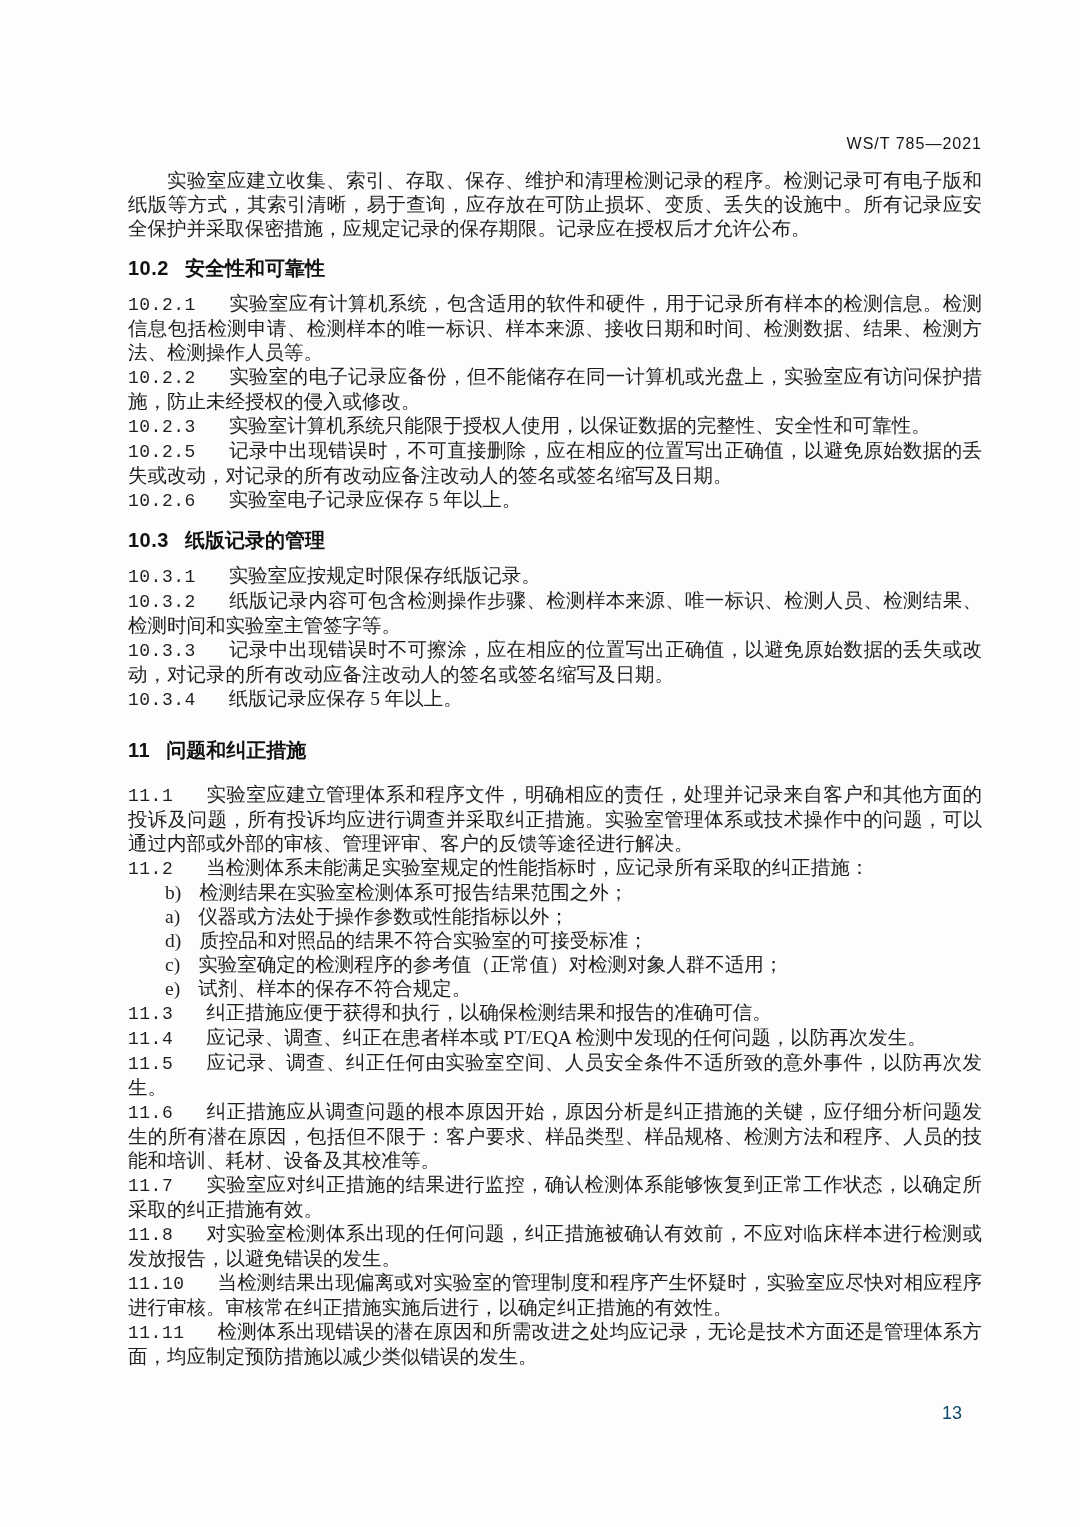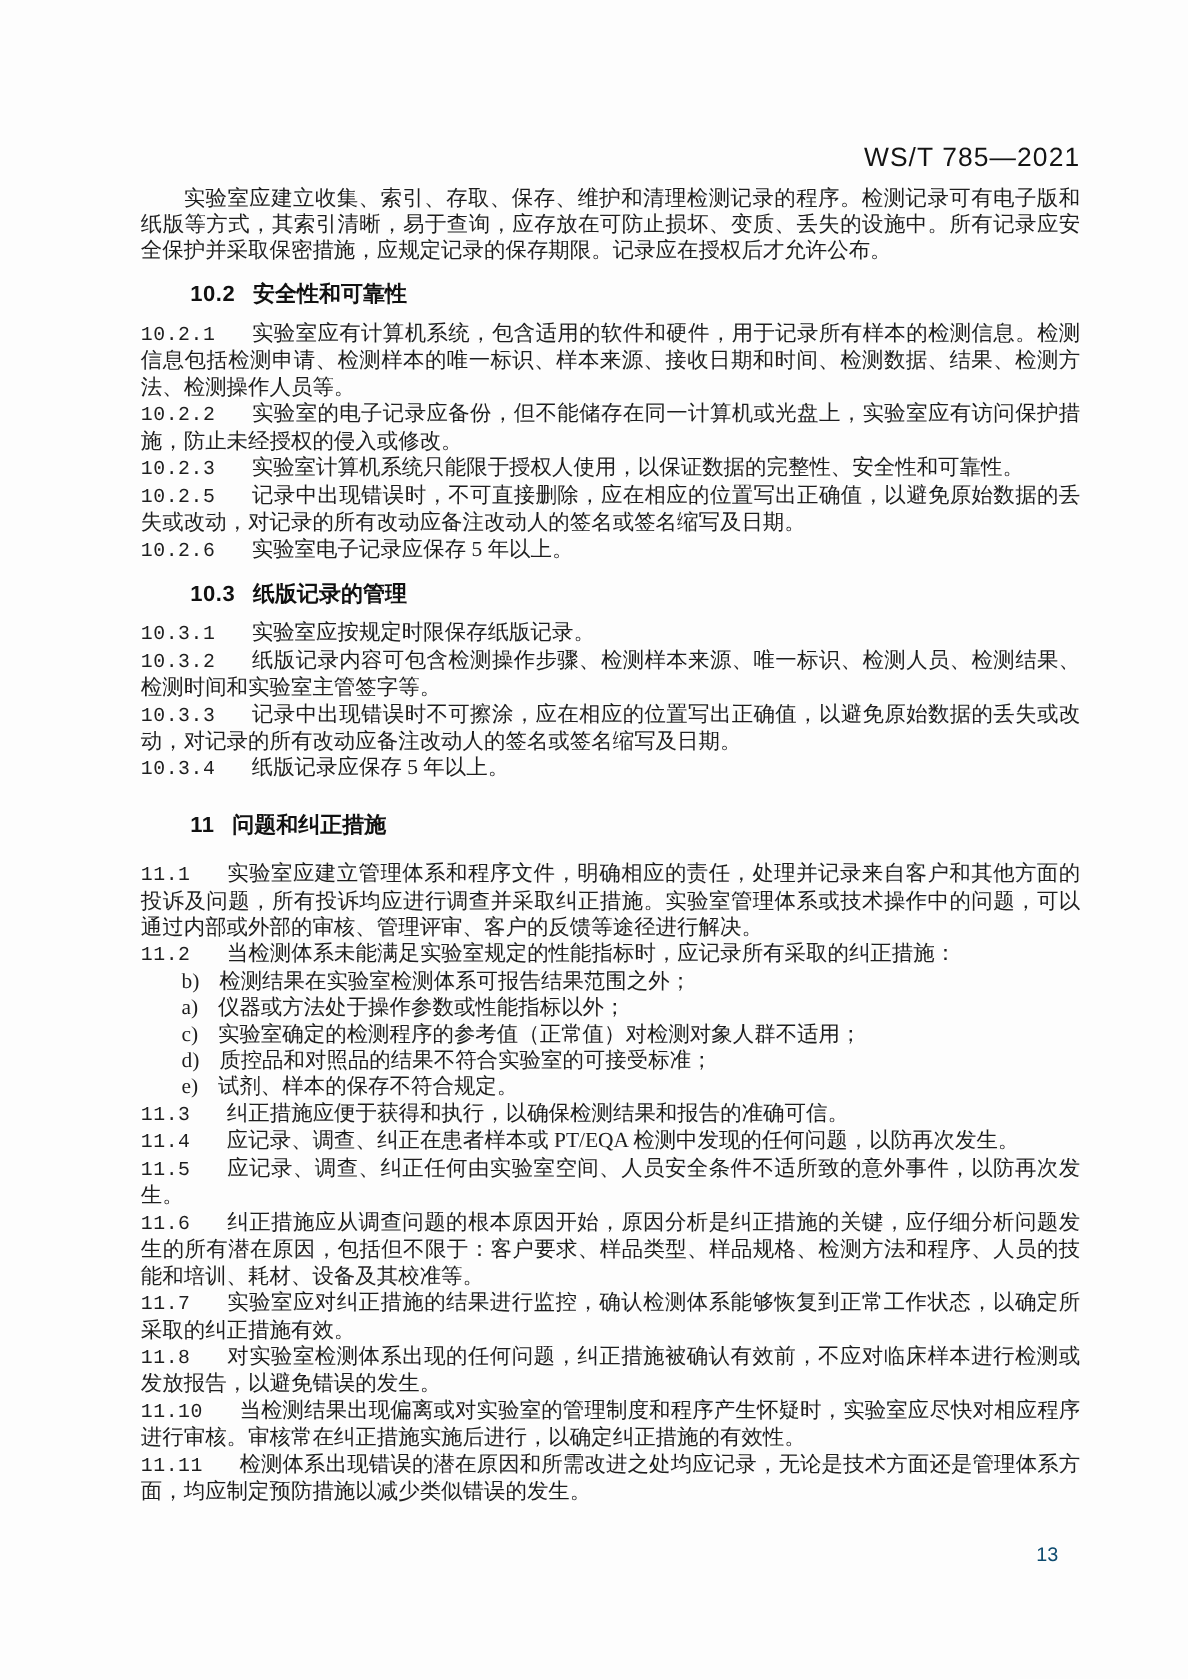--- a/index.html
+++ b/index.html
@@ -14,21 +14,21 @@
     background: #fdfdfd;
     box-sizing: border-box;
     padding: 132px 98px 0 128px;
     font-family: "Liberation Serif", "DejaVu Serif", serif;
     color: #1e1e1e;
     overflow: hidden;
   }
   .running-header {
     text-align: right;
     font-family: "Liberation Sans", "DejaVu Sans", sans-serif;
-    font-size: 24px;
+    font-size: 16px;
     line-height: 24px;
     letter-spacing: 1px;
     color: #141414;
   }
   .content { margin-top: 13px; }
   .para, .clause, .list-item {
     font-size: 19.5px;
     line-height: 24px;
     margin: 0;
     text-align: justify;
@@ -43,21 +43,21 @@
   }
   .heading {
     font-size: 20px;
     line-height: 24px;
     font-weight: 700;
     font-family: "Liberation Sans", "DejaVu Sans", sans-serif;
     margin: 15px 0 12px 0;
     color: #111111;
   }
   .heading.chapter { margin-top: 26px; margin-bottom: 21px; }
-  .heading .h-num { margin-right: 16px; letter-spacing: 0.5px; margin-left: 45px; }
+  .heading .h-num { margin-right: 16px; letter-spacing: 0.5px; }
   .list-item { padding-left: 37px; }
   .list-item .li-marker { margin-right: 18px; }
   .page-footer {
     position: absolute;
     top: 1402px;
     right: 118px;
     font-size: 18px;
     line-height: 22px;
     color: #0c4a6e;
     font-family: Liberation Sans, sans-serif;
@@ -82,22 +82,22 @@
       <h2 class="heading"><span class="h-num">10.3</span><span class="h-title">纸版记录的管理</span></h2>
       <p class="clause"><span class="c-num">10.3.1</span><span class="c-text">实验室应按规定时限保存纸版记录。</span></p>
       <p class="clause"><span class="c-num">10.3.2</span><span class="c-text">纸版记录内容可包含检测操作步骤、检测样本来源、唯一标识、检测人员、检测结果、检测时间和实验室主管签字等。</span></p>
       <p class="clause"><span class="c-num">10.3.3</span><span class="c-text">记录中出现错误时不可擦涂，应在相应的位置写出正确值，以避免原始数据的丢失或改动，对记录的所有改动应备注改动人的签名或签名缩写及日期。</span></p>
       <p class="clause"><span class="c-num">10.3.4</span><span class="c-text">纸版记录应保存 5 年以上。</span></p>
       <h2 class="heading chapter"><span class="h-num">11</span><span class="h-title">问题和纠正措施</span></h2>
       <p class="clause"><span class="c-num">11.1</span><span class="c-text">实验室应建立管理体系和程序文件，明确相应的责任，处理并记录来自客户和其他方面的投诉及问题，所有投诉均应进行调查并采取纠正措施。实验室管理体系或技术操作中的问题，可以通过内部或外部的审核、管理评审、客户的反馈等途径进行解决。</span></p>
       <p class="clause"><span class="c-num">11.2</span><span class="c-text">当检测体系未能满足实验室规定的性能指标时，应记录所有采取的纠正措施：</span></p>
       <p class="list-item"><span class="li-marker">b)</span><span class="li-text">检测结果在实验室检测体系可报告结果范围之外；</span></p>
       <p class="list-item"><span class="li-marker">a)</span><span class="li-text">仪器或方法处于操作参数或性能指标以外；</span></p>
+      <p class="list-item"><span class="li-marker">d)</span><span class="li-text">质控品和对照品的结果不符合实验室的可接受标准；</span></p>
       <p class="list-item"><span class="li-marker">c)</span><span class="li-text">实验室确定的检测程序的参考值（正常值）对检测对象人群不适用；</span></p>
-      <p class="list-item"><span class="li-marker">d)</span><span class="li-text">质控品和对照品的结果不符合实验室的可接受标准；</span></p>
       <p class="list-item"><span class="li-marker">e)</span><span class="li-text">试剂、样本的保存不符合规定。</span></p>
       <p class="clause"><span class="c-num">11.3</span><span class="c-text">纠正措施应便于获得和执行，以确保检测结果和报告的准确可信。</span></p>
       <p class="clause"><span class="c-num">11.4</span><span class="c-text">应记录、调查、纠正在患者样本或 PT/EQA 检测中发现的任何问题，以防再次发生。</span></p>
       <p class="clause"><span class="c-num">11.5</span><span class="c-text">应记录、调查、纠正任何由实验室空间、人员安全条件不适所致的意外事件，以防再次发生。</span></p>
       <p class="clause"><span class="c-num">11.6</span><span class="c-text">纠正措施应从调查问题的根本原因开始，原因分析是纠正措施的关键，应仔细分析问题发生的所有潜在原因，包括但不限于：客户要求、样品类型、样品规格、检测方法和程序、人员的技能和培训、耗材、设备及其校准等。</span></p>
       <p class="clause"><span class="c-num">11.7</span><span class="c-text">实验室应对纠正措施的结果进行监控，确认检测体系能够恢复到正常工作状态，以确定所采取的纠正措施有效。</span></p>
       <p class="clause"><span class="c-num">11.8</span><span class="c-text">对实验室检测体系出现的任何问题，纠正措施被确认有效前，不应对临床样本进行检测或发放报告，以避免错误的发生。</span></p>
       <p class="clause"><span class="c-num">11.10</span><span class="c-text">当检测结果出现偏离或对实验室的管理制度和程序产生怀疑时，实验室应尽快对相应程序进行审核。审核常在纠正措施实施后进行，以确定纠正措施的有效性。</span></p>
       <p class="clause"><span class="c-num">11.11</span><span class="c-text">检测体系出现错误的潜在原因和所需改进之处均应记录，无论是技术方面还是管理体系方面，均应制定预防措施以减少类似错误的发生。</span></p>
     </div>

